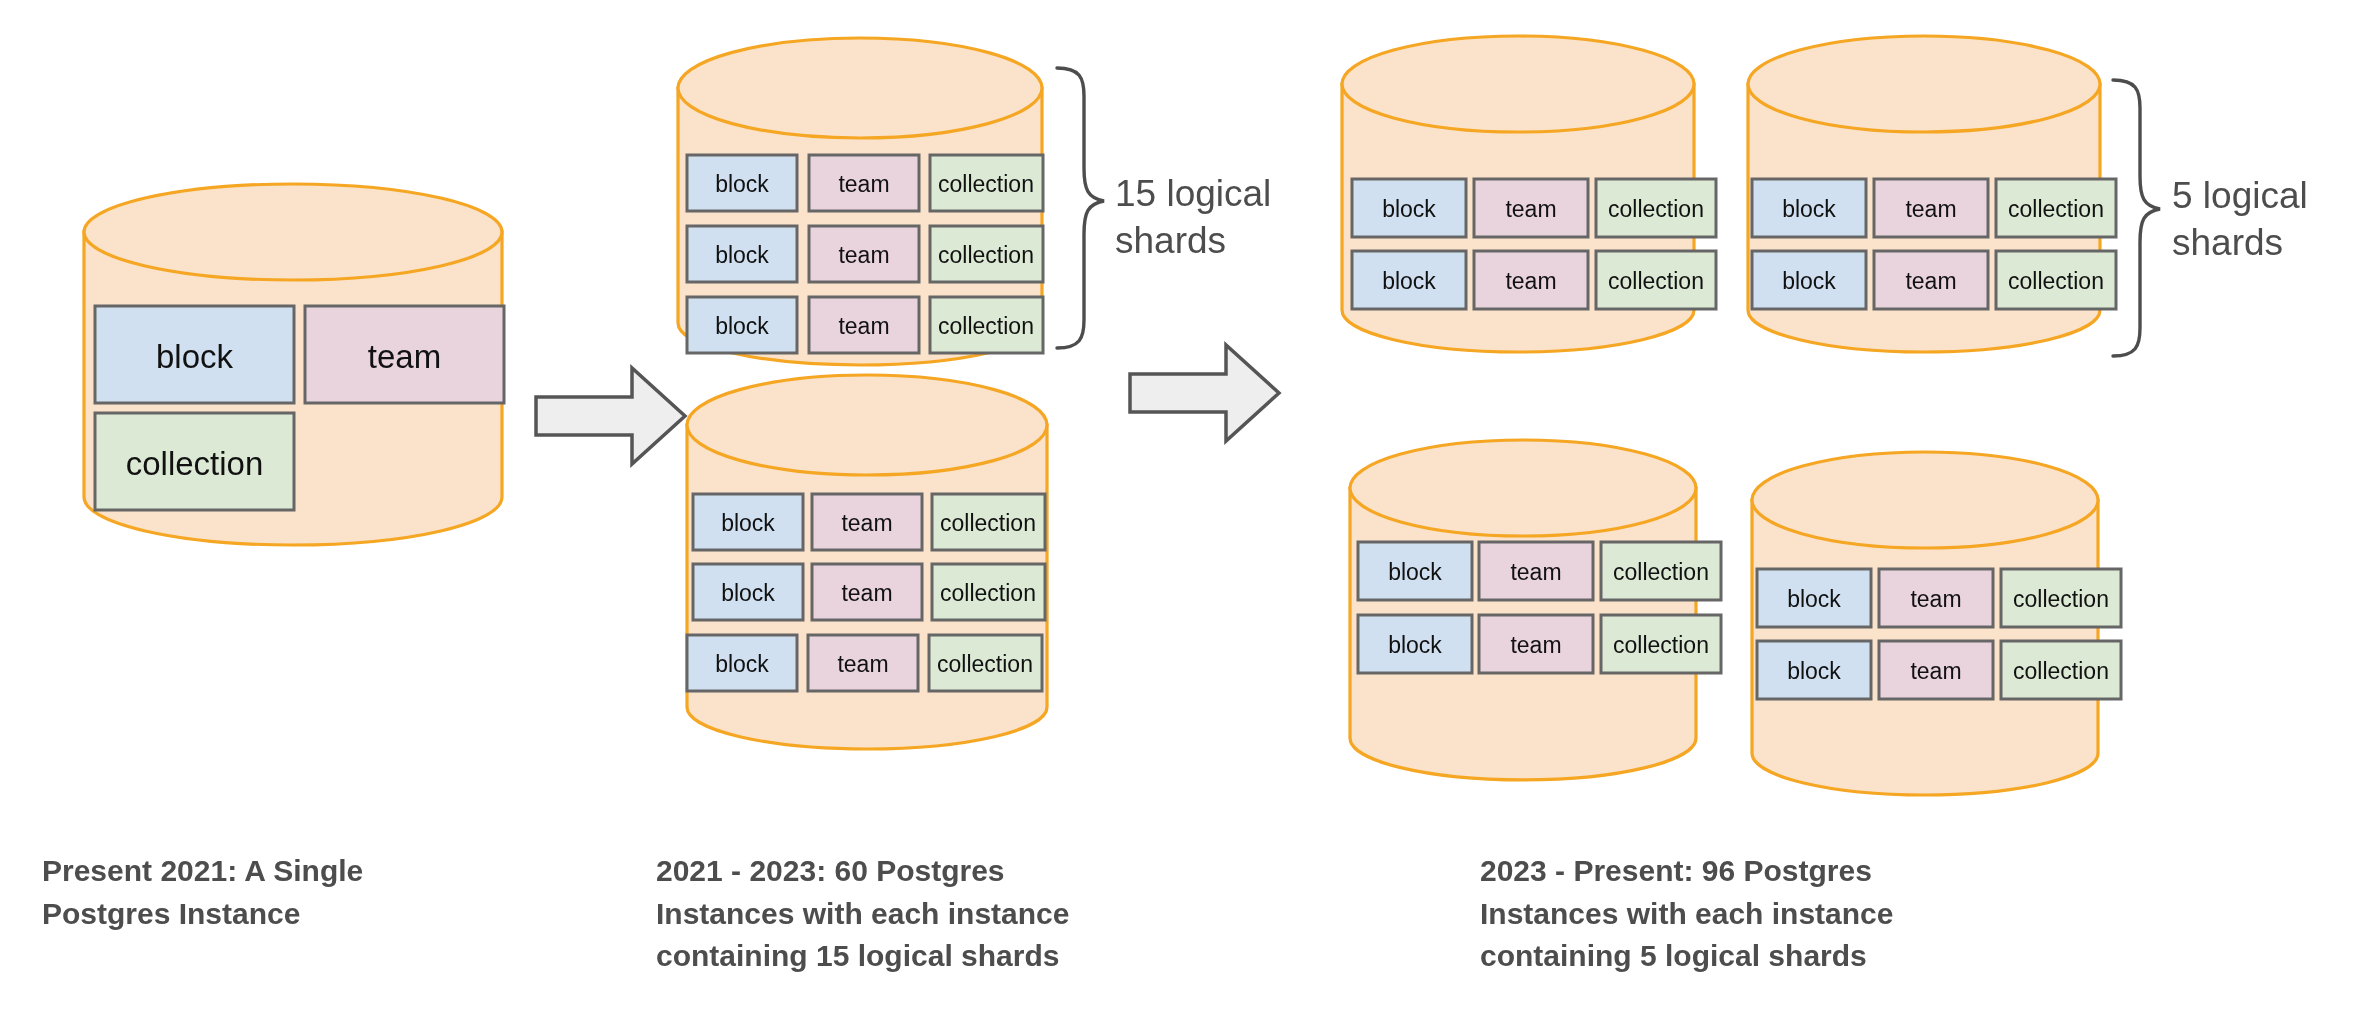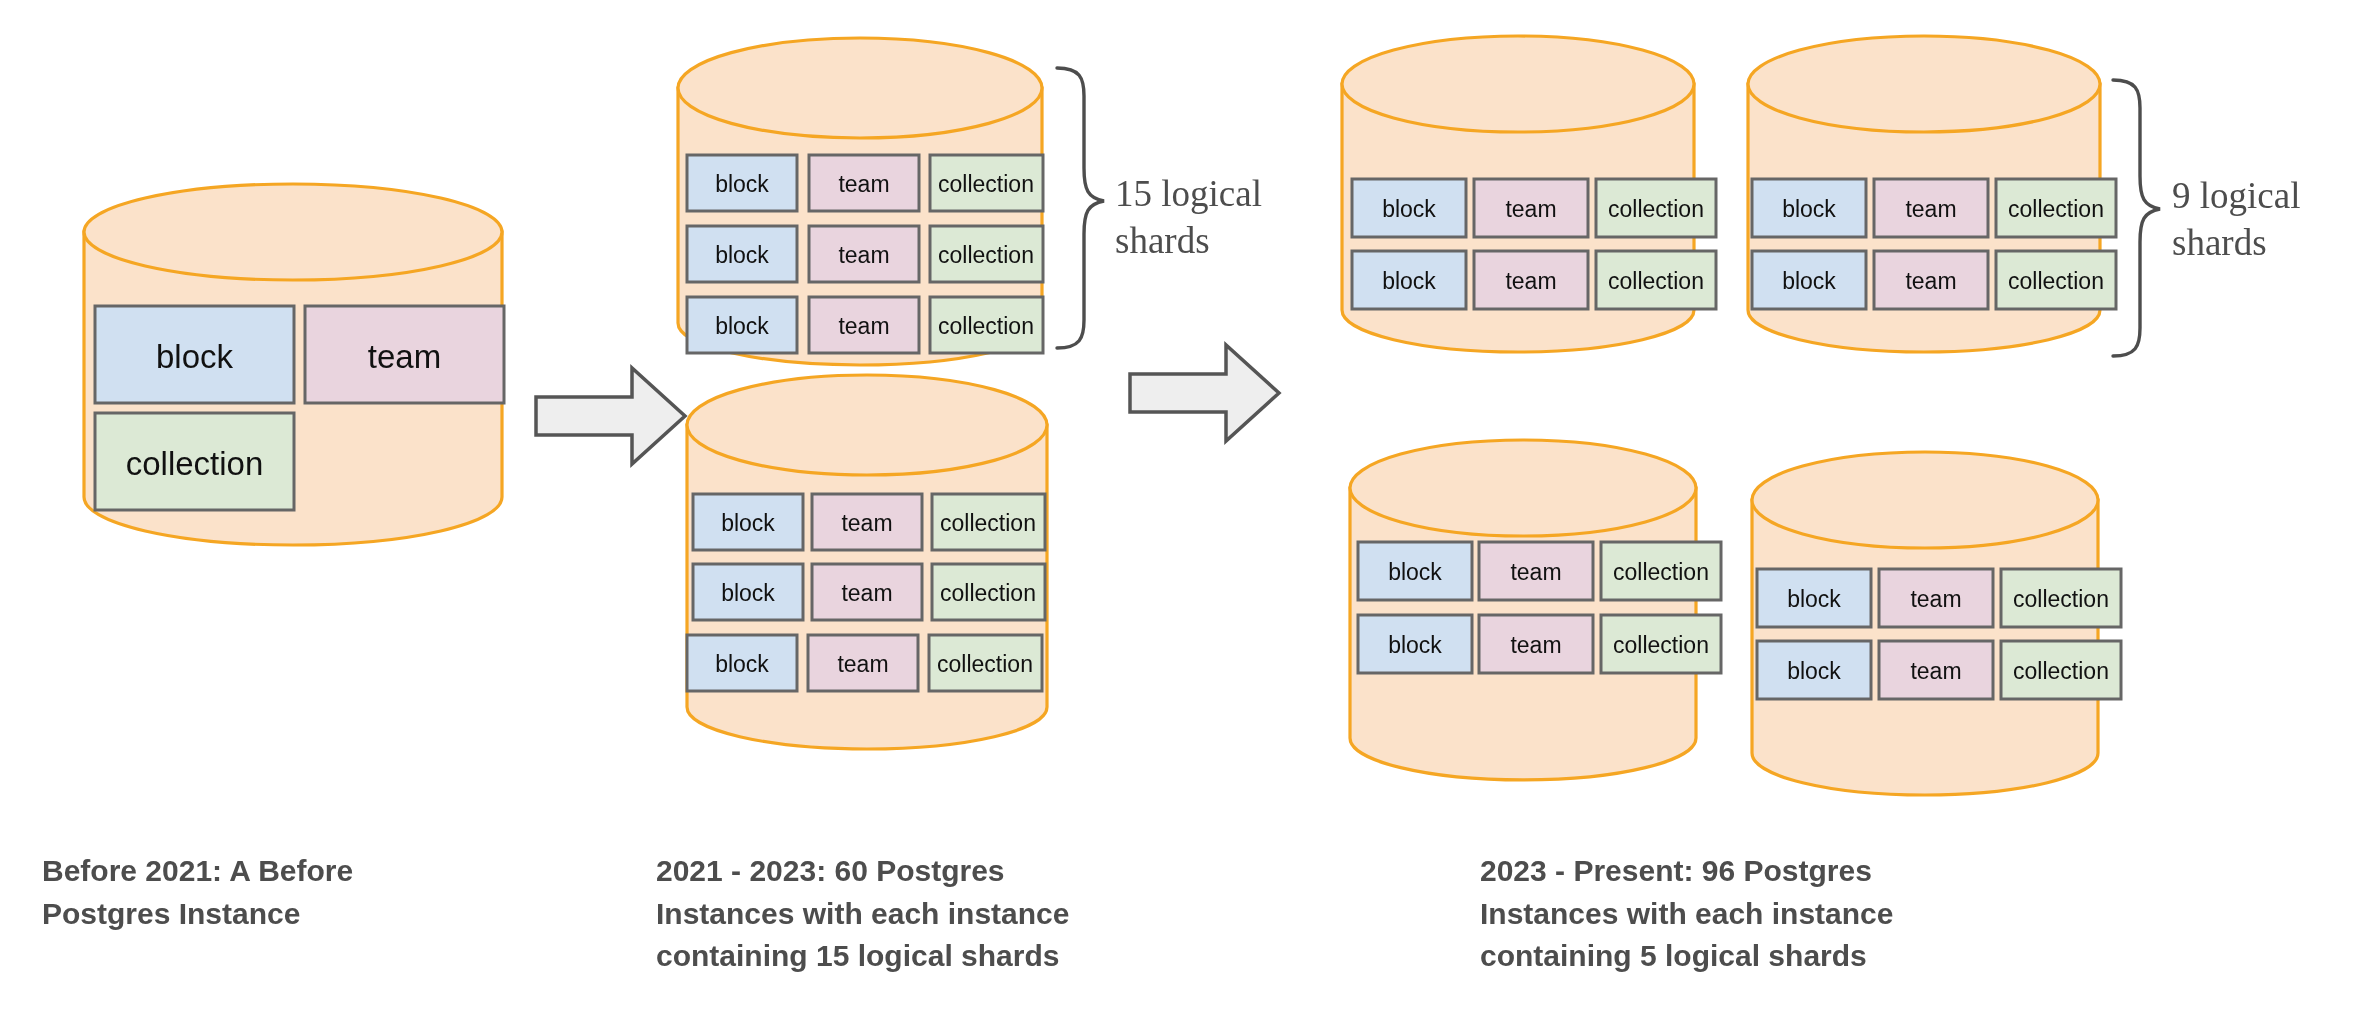--- a/index.html
+++ b/index.html
@@ -56,21 +56,21 @@
     stroke-linejoin: miter;
   }
   .brace {
     fill: none;
     stroke: #4d4d4d;
     stroke-width: 3.4;
     stroke-linecap: round;
   }
   .brace-text {
     position: absolute;
-    font-family: Liberation Serif, serif;
+    font-family: Liberation Sans, sans-serif;
     font-size: 37px;
     color: #4d4d4d;
     line-height: 1.28;
     white-space: pre-line;
   }
   .caption {
     position: absolute;
     font-family: "Liberation Sans", sans-serif;
     font-weight: bold;
     font-size: 30px;
@@ -259,24 +259,24 @@
                              C 2144 212, 2140 220, 2140 242
                              L 2140 328
                              C 2140 346, 2136 356, 2113 356"></path>
     </g>
 
   </svg>
 
   <div class="brace-text" style="left:1115px; top:170px; width:220px;">15 logical
 shards</div>
 
-  <div class="brace-text" style="left:2172px; top:172px; width:200px;">9 logical
+  <div class="brace-text" style="left:2172px; top:172px; width:200px;">5 logical
 shards</div>
 
-  <div class="caption" style="left:42px; top:850px; width:430px;">Before 2021: A Before
+  <div class="caption" style="left:42px; top:850px; width:430px;">Present 2021: A Single
 Postgres Instance</div>
 
   <div class="caption" style="left:656px; top:850px; width:600px;">2021 - 2023: 60 Postgres
 Instances with each instance
 containing 15 logical shards</div>
 
   <div class="caption" style="left:1460px; top:850px; width:600px;margin-left:20px;">2023 - Present: 96 Postgres
 Instances with each instance
 containing 5 logical shards</div>
 

